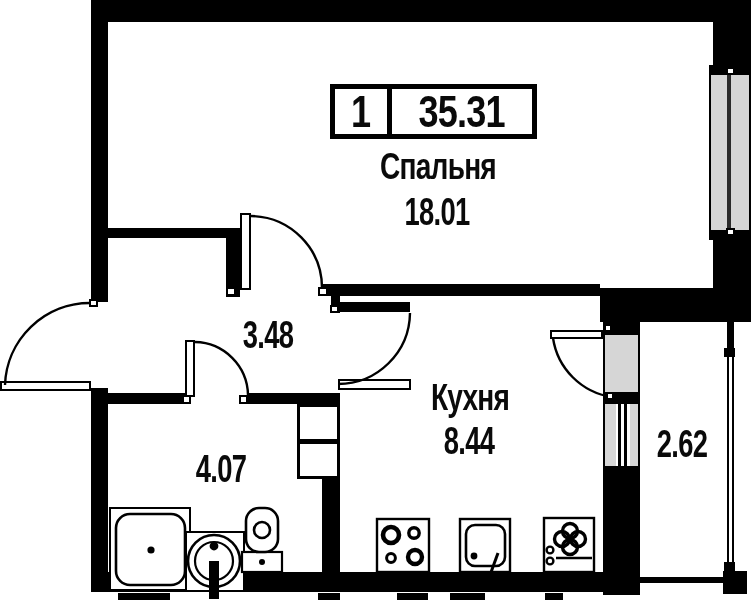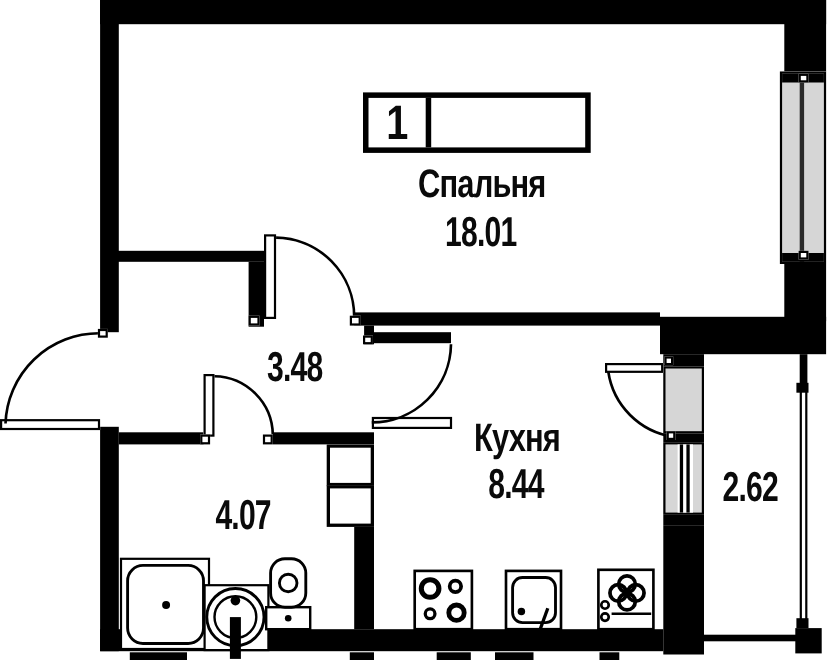--- a/index.html
+++ b/index.html
@@ -159,20 +159,23 @@
   <div class="notch" style="left:182px;top:395px;width:9px;height:9px;"></div>
   <div class="notch" style="left:239px;top:395px;width:9px;height:9px;"></div>
   <div class="notch" style="left:330px;top:305px;width:9px;height:8px;"></div>
   <div class="notch" style="left:604px;top:324px;width:8px;height:8px;"></div>
   <div class="notch" style="left:606px;top:392px;width:8px;height:8px;"></div>
 
   <div class="badge">
     <div class="badge-cell badge-rooms">
       <span>1</span>
     </div>
+    <div class="badge-cell badge-area">
+      <span>35.31</span>
+    </div>
   </div>
 
   <div class="lbl room-name" style="left:438px;top:167px;">Спальня</div>
   <div class="lbl room-area" style="left:437px;top:212px;">18.01</div>
   <div class="lbl room-area" style="left:268px;top:335px;">3.48</div>
   <div class="lbl room-name" style="left:470px;top:398px;">Кухня</div>
   <div class="lbl room-area" style="left:469px;top:441px;">8.44</div>
   <div class="lbl room-area" style="left:221px;top:469px;">4.07</div>
   <div class="lbl room-area" style="left:682px;top:444px;">2.62</div>
 

